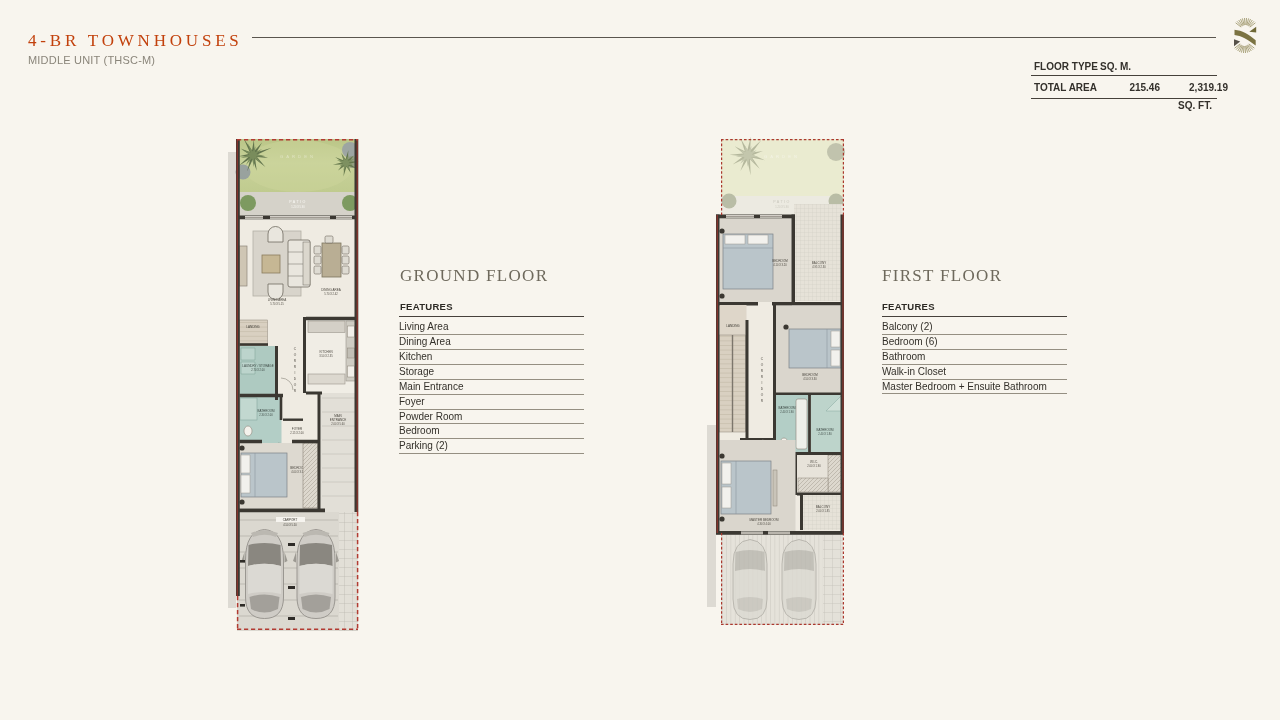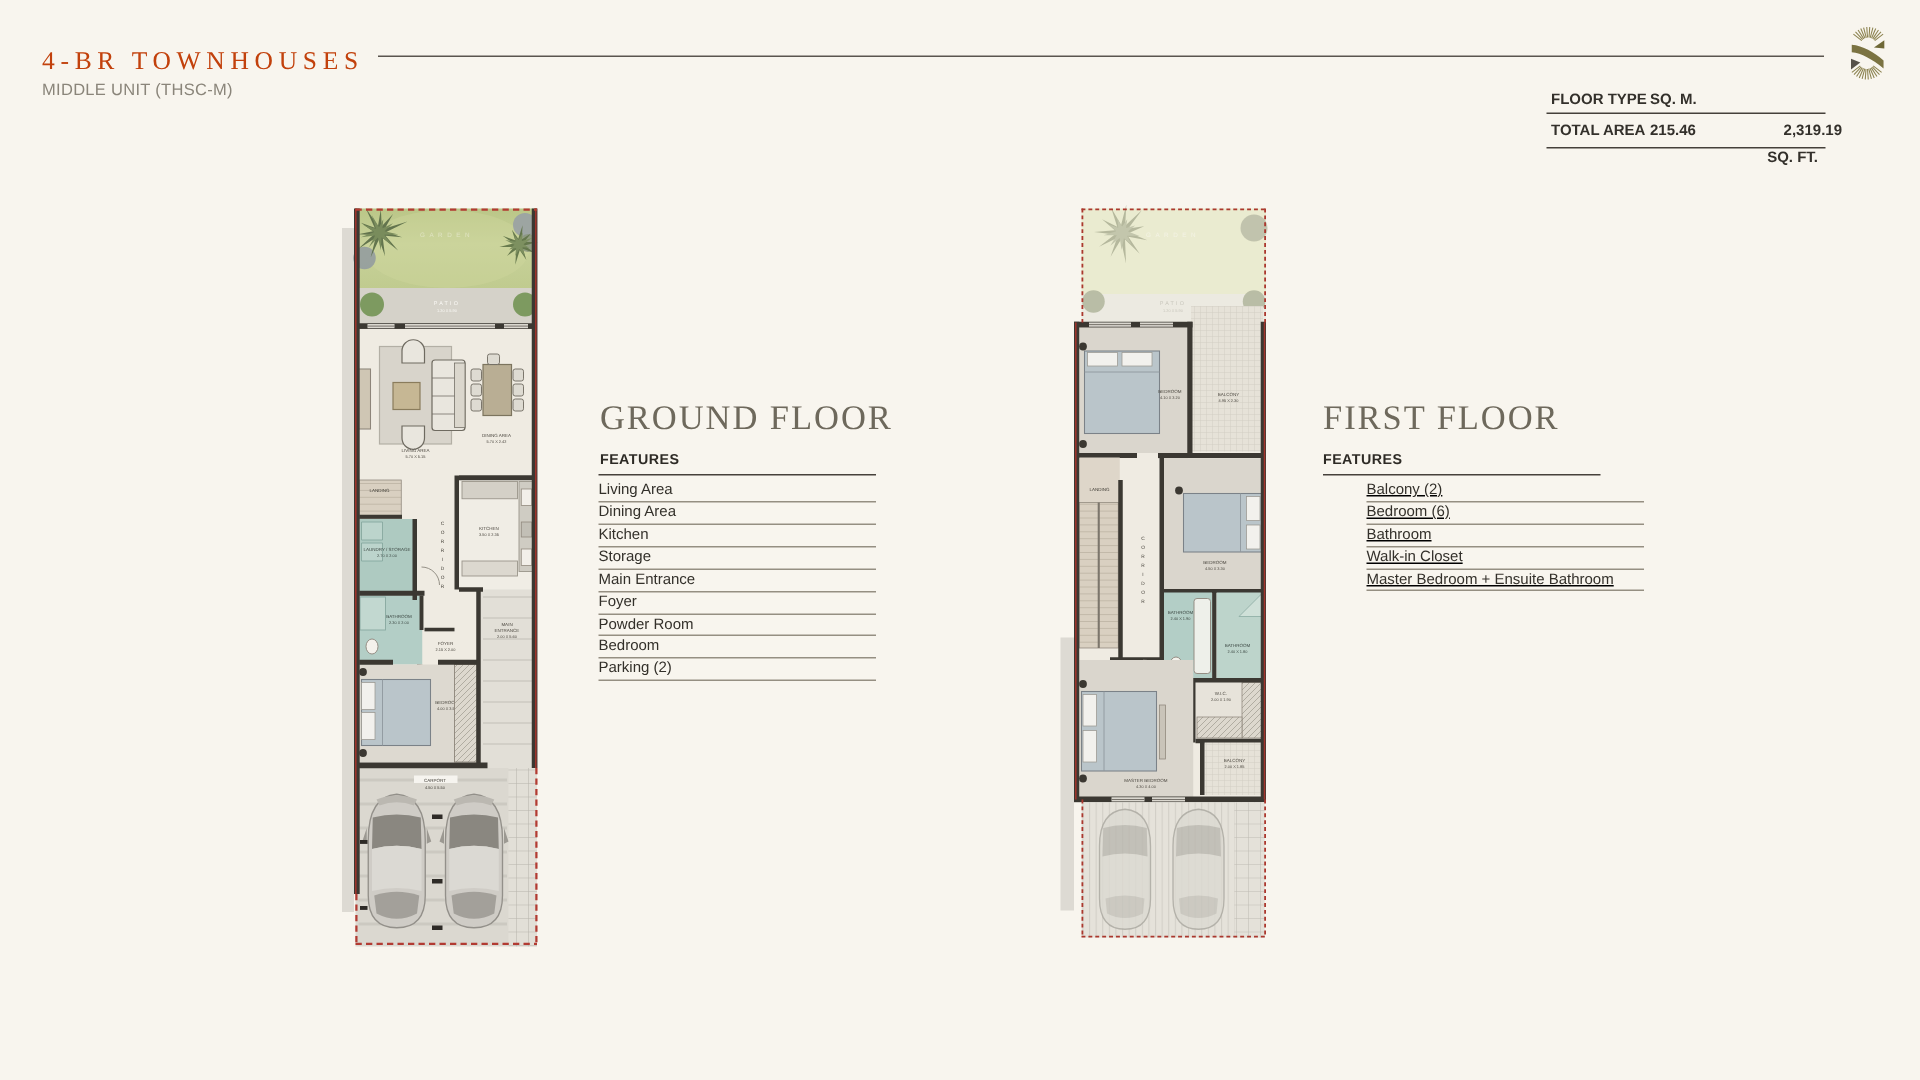--- a/index.html
+++ b/index.html
@@ -1,20 +1,20 @@
 <!DOCTYPE html>
 <html><head>
 <meta charset="utf-8">
 <style>
   html,body{margin:0;padding:0;}
   body{width:1280px;height:720px;position:relative;background:#f8f5ee;font-family:"Liberation Sans",sans-serif;overflow:hidden;}
   .abs{position:absolute;}
   .title{font-family:"Liberation Serif",serif;font-size:17px;letter-spacing:3.8px;color:#c2410c;line-height:1;}
   .subtitle{font-size:11px;color:#8a857a;letter-spacing:0.2px;line-height:1;text-align:center;}
-  .floorhead{font-family:"Liberation Serif",serif;font-size:23px;letter-spacing:1.3px;color:#6e695c;line-height:1;}
+  .floorhead{font-family:"Liberation Serif",serif;font-size:17px;letter-spacing:1.3px;color:#6e695c;line-height:1;}
   .features{font-size:9.5px;font-weight:bold;color:#2d2a25;letter-spacing:0.3px;line-height:1;}
   .feat-item{font-size:10px;color:#33302a;height:13.9px;line-height:13.5px;border-bottom:1px solid #958f82;}
   .feat-list{width:185px;}
   .tbl{font-size:10px;font-weight:bold;color:#33302b;line-height:1;}
 </style>
 </head>
 <body>
 
   <div class="abs title" style="left:28px;top:31.5px;">4-BR TOWNHOUSES</div>
 
@@ -53,21 +53,21 @@
     <path d="M17.3 13.7 L24.2 8.8 L24.2 14.4 Z" fill="#6f6836"></path>
     <path d="M8.2 23.6 L2 28.3 L2 21.2 Z" fill="#565149"></path>
     <path d="M2.5 11.8 C10 12.5 17 16.5 23.7 22.3 L23.7 27.6 C16 21.5 9 17.5 2.5 16.9 Z" fill="#7b7342"></path>
   </svg>
 
   <div class="abs tbl" style="left:1034px;top:62px;">FLOOR TYPE</div>
   <div class="abs tbl" style="left:1100px;top:62px;width:60px;text-align:left;">SQ. M.</div>
   <div class="abs tbl" style="left:1152px;top:62px;width:60px;text-align:right;margin-top:39px;">SQ. FT.</div>
   <div class="abs" style="left:1031px;top:75px;width:186px;height:1px;background:#45403a;"></div>
   <div class="abs tbl" style="left:1034px;top:83px;">TOTAL AREA</div>
-  <div class="abs tbl" style="left:1100px;top:83px;width:60px;text-align:left;">215.46</div>
+  <div class="abs tbl" style="left:1100px;top:83px;width:60px;text-align:right;">215.46</div>
   <div class="abs tbl" style="left:1152px;top:83px;width:76px;text-align:right;">2,319.19</div>
   <div class="abs" style="left:1031px;top:97.5px;width:186px;height:1px;background:#45403a;"></div>
 
   <div class="abs floorhead" style="left:400px;top:267px;">GROUND FLOOR</div>
 
   <div class="abs features" style="left:400px;top:302px;">FEATURES</div>
   <div class="abs" style="left:399px;top:315.5px;width:185px;height:1px;background:#46413b;"></div>
 
   <div class="abs feat-list" style="left:399px;top:320.2px;">
     <div class="feat-item">Living Area</div>
@@ -79,21 +79,21 @@
     <div class="feat-item">Powder Room</div>
     <div class="feat-item">Bedroom</div>
     <div class="feat-item">Parking (2)</div>
   </div>
 
   <div class="abs floorhead" style="left:882px;top:267px;">FIRST FLOOR</div>
 
   <div class="abs features" style="left:882px;top:302px;">FEATURES</div>
   <div class="abs" style="left:882px;top:315.5px;width:185px;height:1px;background:#46413b;"></div>
 
-  <div class="abs feat-list" style="left:911px;top:320px;text-decoration:underline;">
+  <div class="abs feat-list" style="left:882px;top:320px;">
     <div class="feat-item">Balcony (2)</div>
     <div class="feat-item">Bedroom (6)</div>
     <div class="feat-item">Bathroom</div>
     <div class="feat-item">Walk-in Closet</div>
     <div class="feat-item">Master Bedroom + Ensuite Bathroom</div>
   </div>
 
   <svg class="abs" style="left:224px;top:128px;" width="146" height="512" viewBox="224 128 146 512">
     <defs>
       <pattern id="tile" width="8" height="9" patternUnits="userSpaceOnUse">

